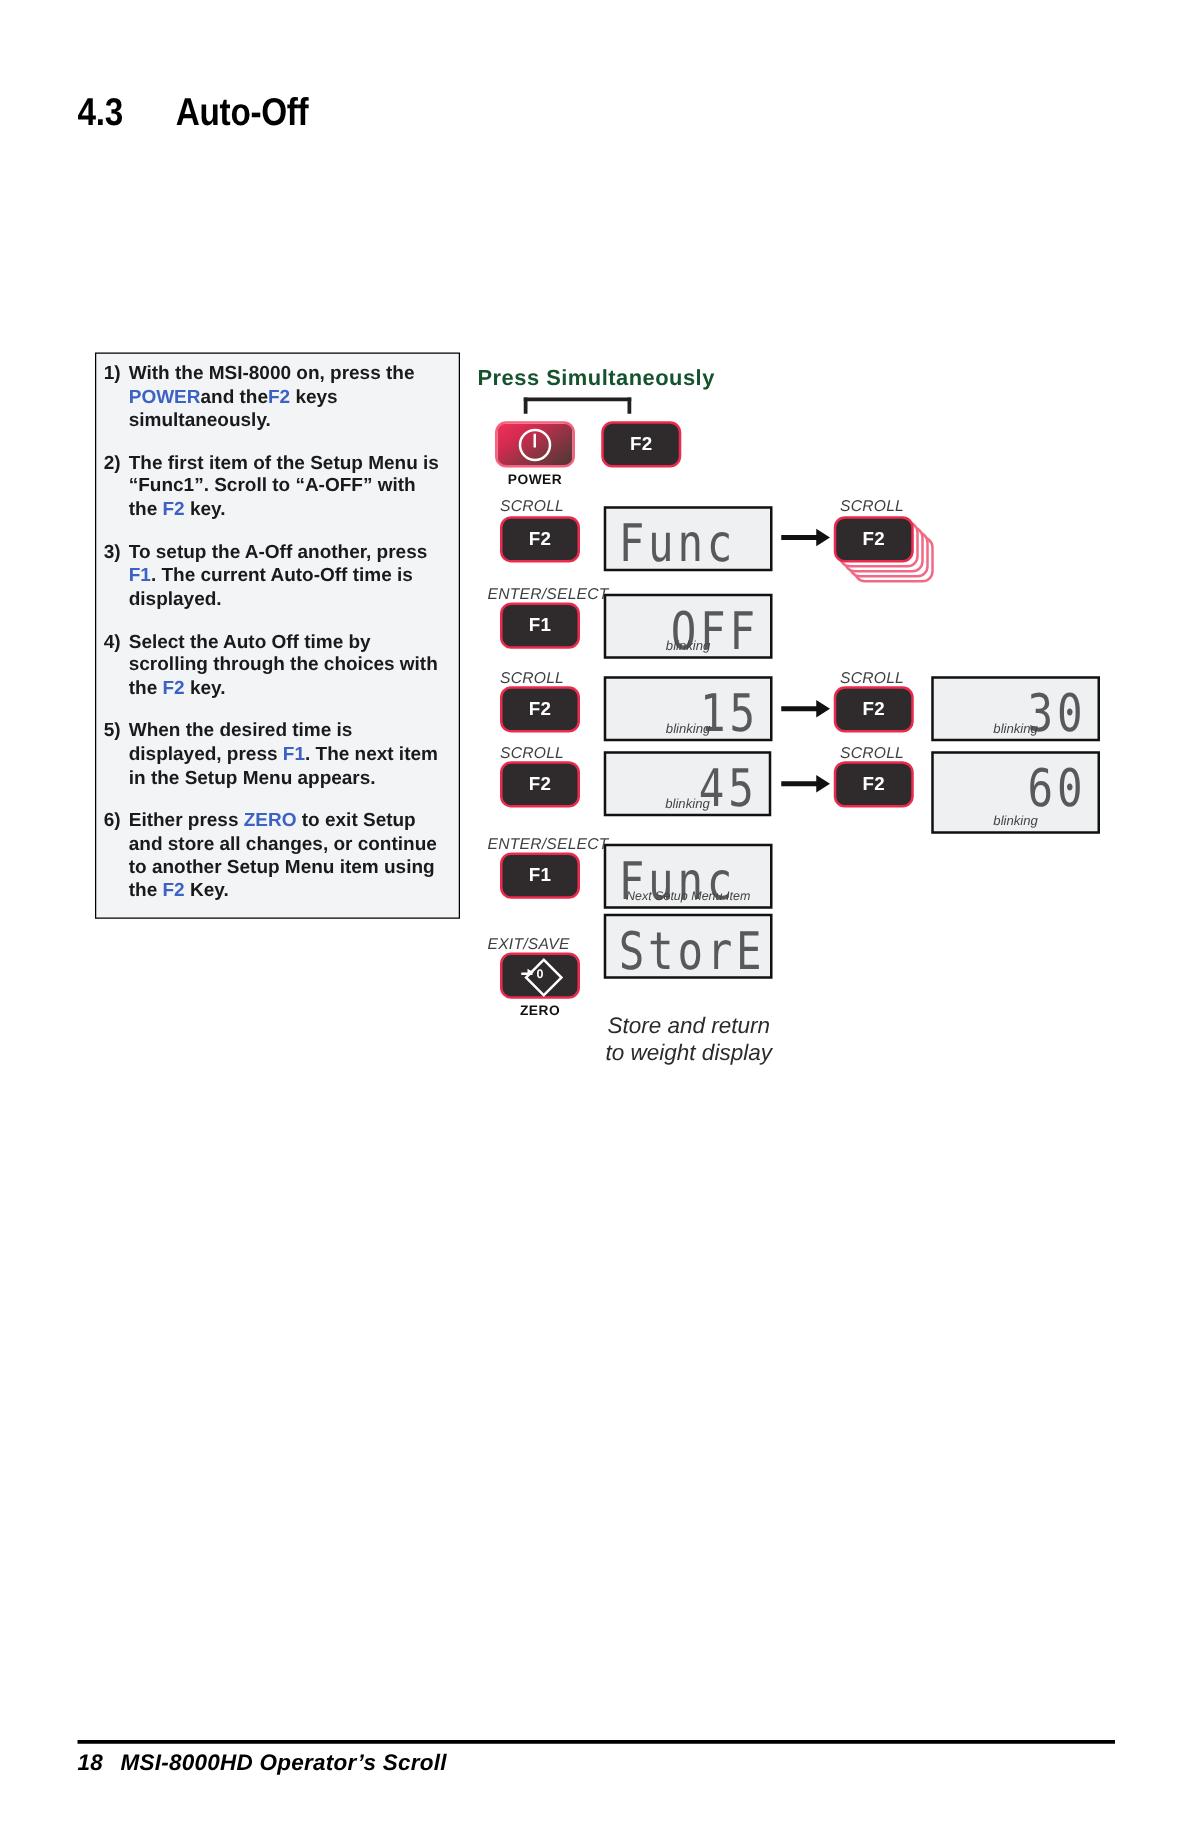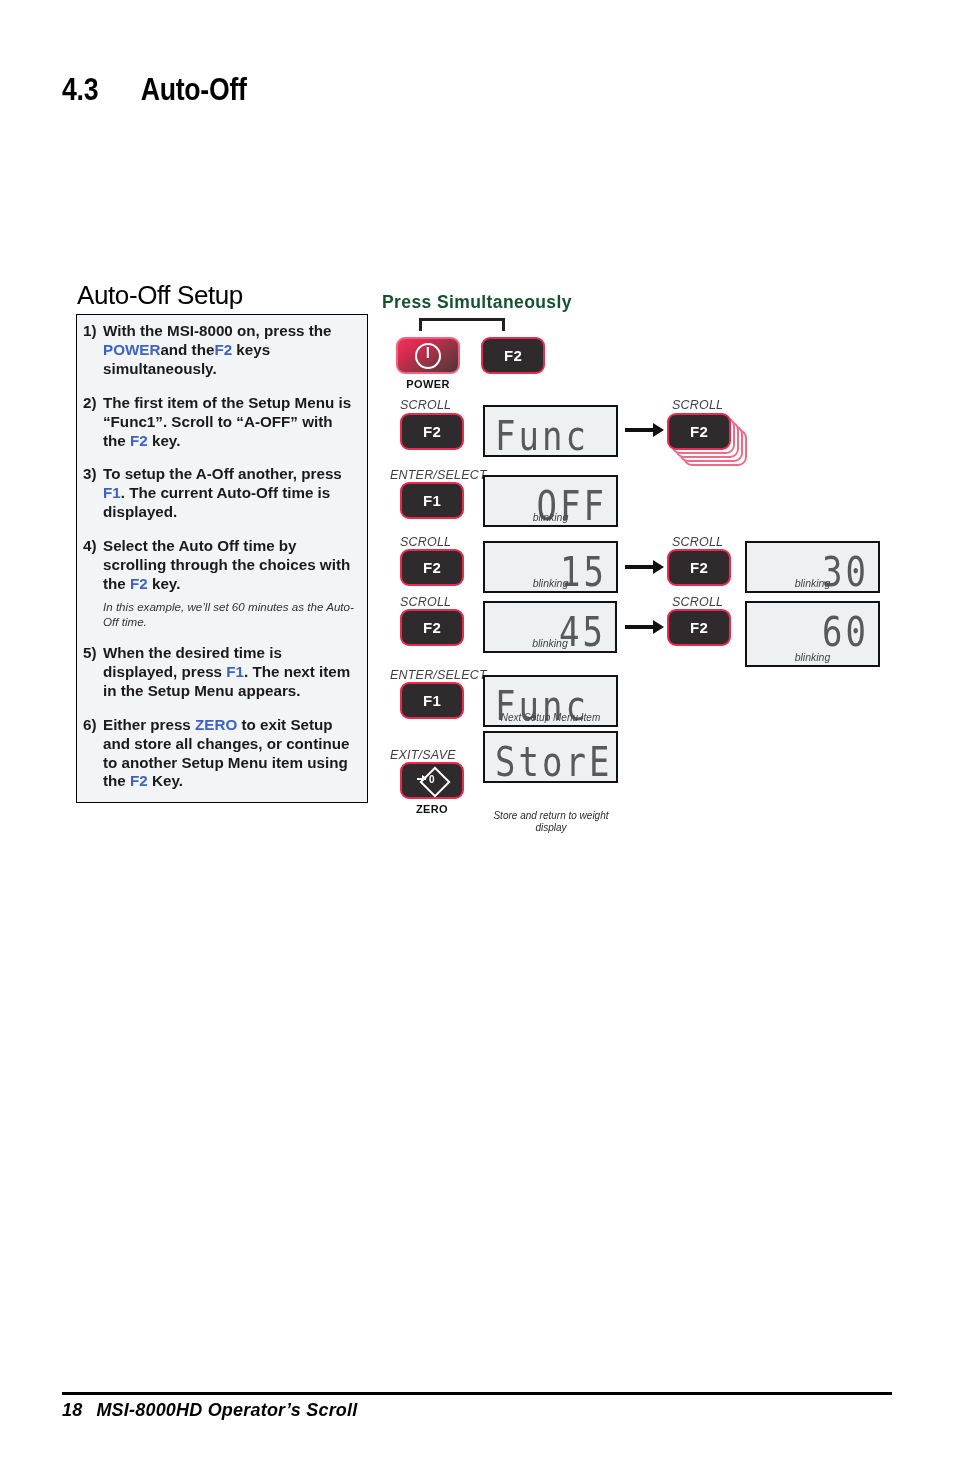--- a/index.html
+++ b/index.html
@@ -255,21 +255,21 @@
     content: "";
     position: absolute;
     right: -9px; top: -5px;
     border-left: 11px solid #111;
     border-top: 7px solid transparent;
     border-bottom: 7px solid transparent;
   }
 
   .caption-below {
     position: absolute;
-    font-size: 10px;
+    font-size: 18px;
     font-style: italic;
     color: #2b2b2b;
     text-align: center;
     line-height: 1.2;
   }
 
   
   .footer-rule {
     position: absolute;
     left: 62px;
@@ -289,37 +289,36 @@
     letter-spacing: 0.2px;
   }
   .footer-text .pg { margin-right: 14px; }
 </style>
 </head>
 <body>
 
 <div class="page-heading"><span>4.3</span>	&nbsp;&nbsp;&nbsp;<span>Auto-Off</span></div>
 
 <div class="left-col">
-  <h2 class="section-title">Auto-Off Setup</h2>
   <div class="steps-box" id="steps-box">
       <div class="step">
         <span class="step-num">1)</span>
         <span class="step-text"><span>With the MSI-8000 on, press the </span><span class="k">POWER</span><span>and the</span><span class="k">F2</span><span> keys simultaneously.</span></span>
       </div>
       <div class="step">
         <span class="step-num">2)</span>
         <span class="step-text"><span>The first item of the Setup Menu is “Func1”. Scroll to “A-OFF” with the </span><span class="k">F2</span><span> key.</span></span>
       </div>
       <div class="step">
         <span class="step-num">3)</span>
         <span class="step-text"><span>To setup the A-Off another, press </span><span class="k">F1</span><span>. The current Auto-Off time is displayed.</span></span>
       </div>
       <div class="step">
         <span class="step-num">4)</span>
-        <span class="step-text"><span>Select the Auto Off time by scrolling through the choices with the </span><span class="k">F2</span><span> key.</span><div class="note" style="margin-left: 0px;">In this example, we’ll set 60 minutes as the Auto-Off time.</div></span>
+        <span class="step-text"><span>Select the Auto Off time by scrolling through the choices with the </span><span class="k">F2</span><span> key.</span></span>
       </div>
       <div class="step">
         <span class="step-num">5)</span>
         <span class="step-text"><span>When the desired time is displayed, press </span><span class="k">F1</span><span>. The next item in the Setup Menu appears.</span></span>
       </div>
       <div class="step">
         <span class="step-num">6)</span>
         <span class="step-text"><span>Either press </span><span class="k">ZERO</span><span> to exit Setup and store all changes, or continue to another Setup Menu item using the </span><span class="k">F2</span><span> Key.</span></span>
       </div>
     </div>

